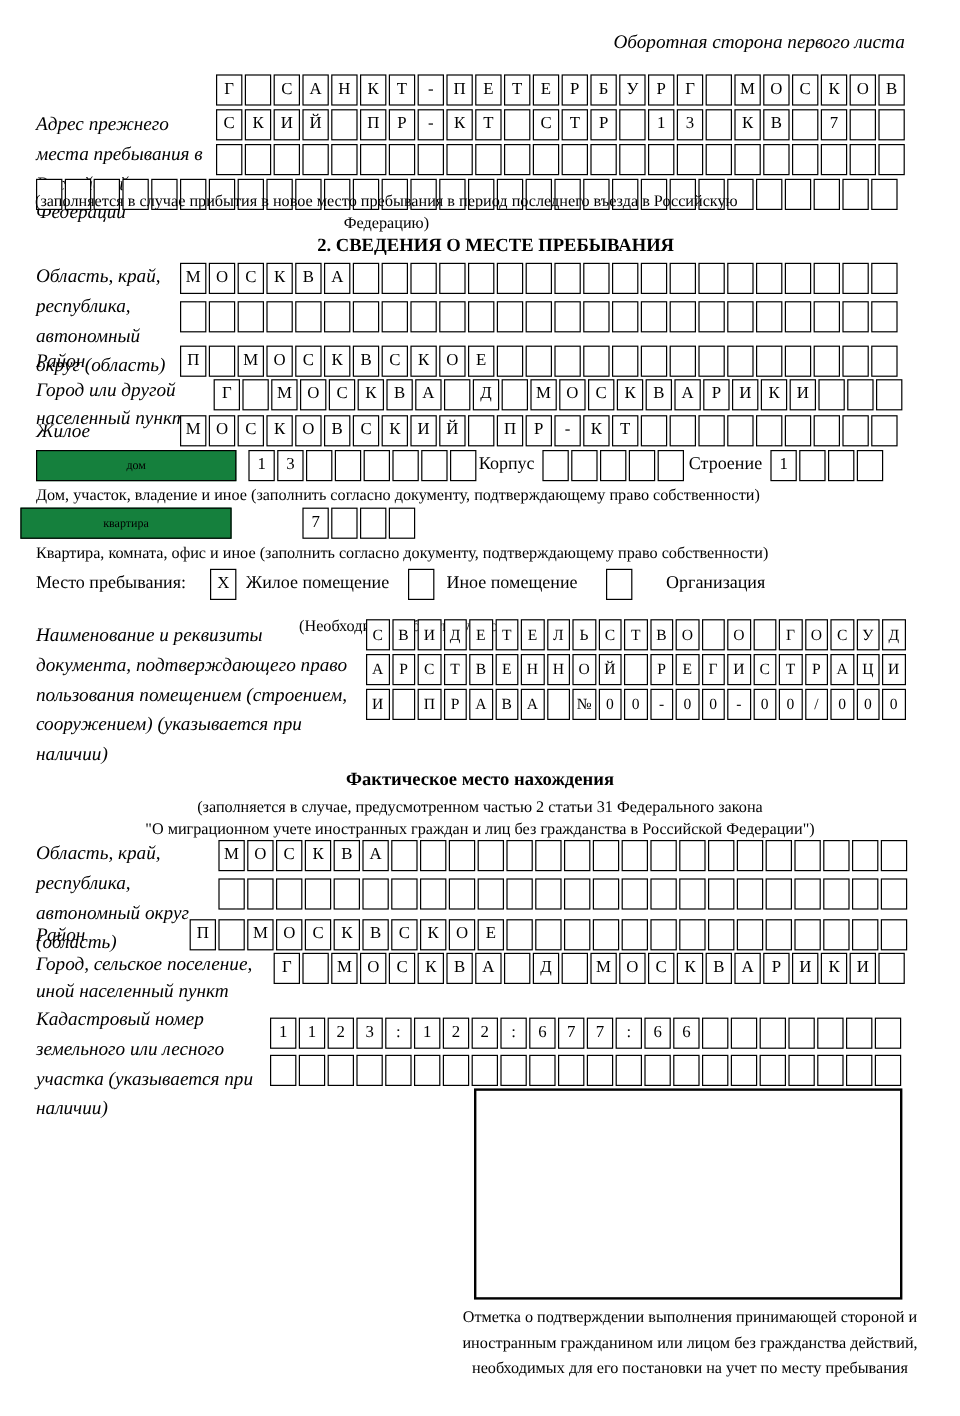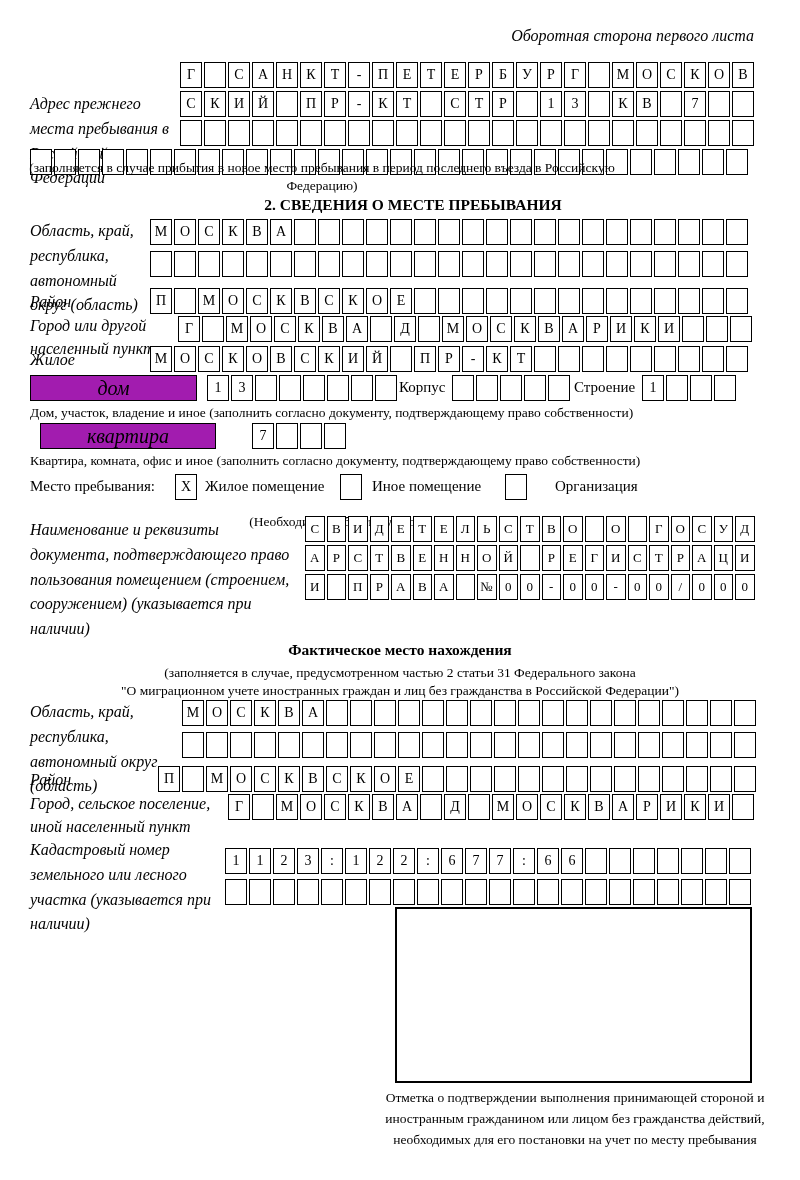--- a/index.html
+++ b/index.html
@@ -13,22 +13,22 @@
   .title{font-size:15.5px;font-weight:bold;text-align:center;width:800px;left:0;}
   .center{text-align:center;}
   .boxrow{display:flex;gap:2px;}
   .cell{
     box-sizing:border-box;width:22px;height:26px;border:1.6px solid #000;
     display:flex;align-items:center;justify-content:center;
     font-size:14px;background:#fff;flex:0 0 auto;
   }
   .small .cell{width:19.5px;height:26px;font-size:13px;}
   .labelbox{
-    box-sizing:border-box;border:1.6px solid #000;height:26px;background:#a21caf;
-    display:flex;align-items:center;justify-content:center;font-size:20px;font-style:italic;
+    box-sizing:border-box;border:1.6px solid #000;height:26px;background:#15803d;
+    display:flex;align-items:center;justify-content:center;font-size:10px;
   }
   .stamp{box-sizing:border-box;border:2px solid #000;background:#fff;}
   .inline-lbl{font-size:15px;}
 </style>
 </head>
 <body>
 
 <div class="page">
 
   <div class="abs lbl" style="top:24px;right:46px;">Оборотная сторона первого листа</div>
@@ -311,21 +311,21 @@
     </div>
   <div class="abs inline-lbl" style="left:574px;top:379px;">Строение</div>
   <div class="abs boxrow" style="left:642px;top:375px;">
       <div class="cell">1</div>
       <div class="cell"></div>
       <div class="cell"></div>
       <div class="cell"></div>
     </div>
   <div class="abs cap" style="left:30px;top:404px;">Дом, участок, владение и иное (заполнить согласно документу, подтверждающему право собственности)</div>
 
-  <div class="abs labelbox" style="left:40px;top:423px;width:176px;">квартира</div>
+  <div class="abs labelbox" style="left:17px;top:423px;width:176px;">квартира</div>
   <div class="abs boxrow" style="left:252px;top:423px;">
       <div class="cell">7</div>
       <div class="cell"></div>
       <div class="cell"></div>
       <div class="cell"></div>
     </div>
   <div class="abs cap" style="left:30px;top:452px;">Квартира, комната, офис и иное (заполнить согласно документу, подтверждающему право собственности)</div>
 
   <div class="abs inline-lbl" style="left:30px;top:478px;">Место пребывания:</div>
   <div class="abs cell" style="left:175px;top:474px;">X</div>

